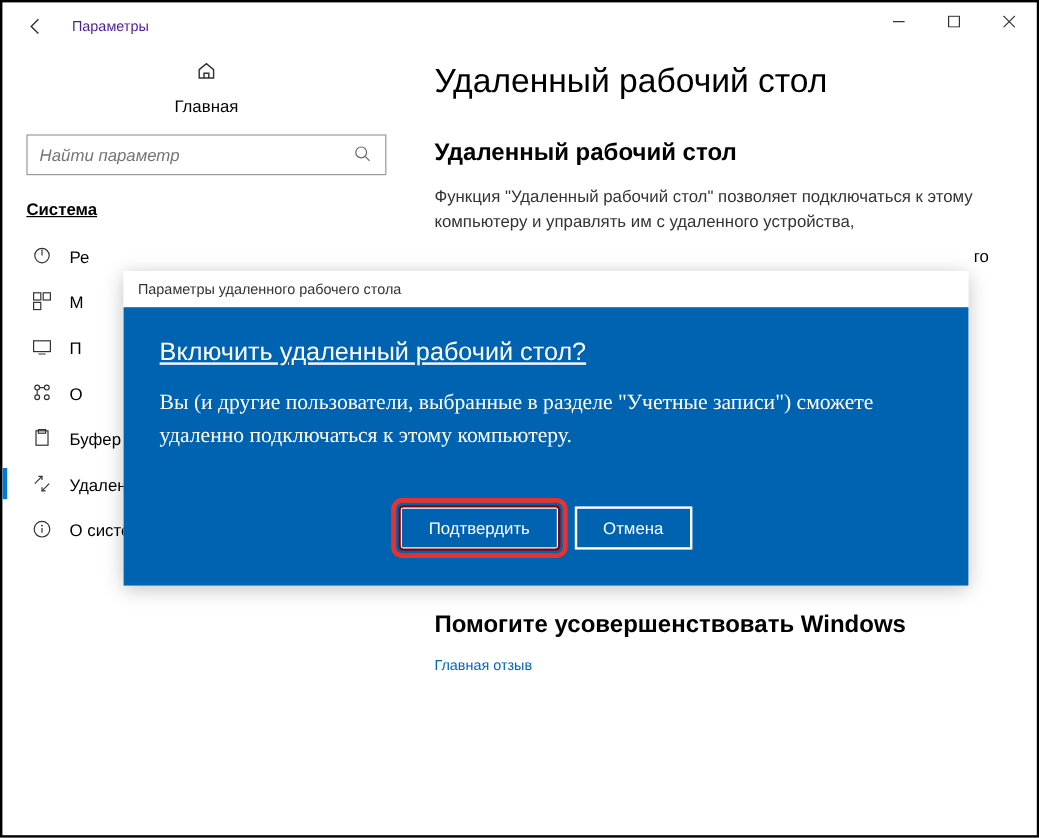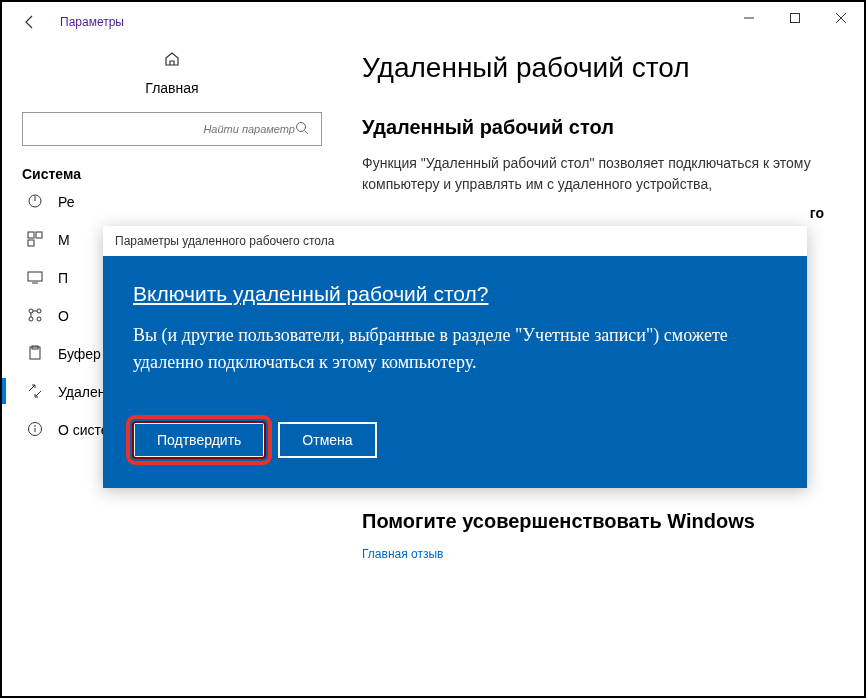--- a/index.html
+++ b/index.html
@@ -10,41 +10,41 @@
     .app-title { font-size: 12px; color: #4c1d95; }
     .window-controls { position: absolute; top: 0; right: 0; display: flex; }
     .win-ctrl { width: 46px; height: 32px; display: flex; align-items: center; justify-content: center; color: #333; font-size: 11px; }
     
     .content-wrap { display: flex; height: calc(100% - 40px); }
     
     .sidebar { width: 340px; padding: 0 20px; }
     .home-row { display: flex; align-items: center; gap: 12px; padding: 8px 0; margin-bottom: 8px; flex-direction: column; }
     .home-label { font-size: 14px; }
     .search-box { border: 1px solid #999; height: 34px; display: flex; align-items: center; padding: 0 10px; margin-bottom: 20px; background: #fff; }
-    .search-input { flex: 1; border: none; outline: none; font-size: 11px; color: #ec4899; font-style: italic; background: transparent; text-align: right; }
+    .search-input { flex: 1; border: none; outline: none; font-size: 14px; color: #ec4899; font-style: italic; background: transparent; }
     .search-icon { width: 16px; height: 16px; color: #666; }
     
-    .section-header { font-size: 14px; font-weight: 600; margin-bottom: 0; }
+    .section-header { font-size: 14px; font-weight: 600; margin-bottom: 12px; text-decoration: underline; }
     .nav-item { display: flex; align-items: flex-end; gap: 14px; padding: 10px 0 10px 4px; font-size: 14px; position: relative; }
     .nav-item.active::before { content: ''; position: absolute; left: -20px; top: 6px; bottom: 6px; width: 4px; background: #0078d4; }
     .nav-icon { width: 18px; height: 18px; display: flex; align-items: center; justify-content: center; flex-shrink: 0; }
     
     .main { flex: 1; padding: 10px 40px 0 20px; overflow: hidden; }
     .page-title { font-size: 28px; font-weight: 400; margin-bottom: 32px; }
     .section-title { font-size: 20px; font-weight: 600; margin-bottom: 14px; }
     .body-text { font-size: 14px; line-height: 1.5; color: #333; margin-bottom: 16px; }
     .link-text { color: #0067c0; font-size: 12px; }
     .help-section { margin-top: 26px; }
     
     .dialog-overlay { position: absolute; left: 101px; top: 224px; width: 704px; background: #fff; box-shadow: 0 3px 16px rgba(0,0,0,0.25); }
     .dialog-title { font-size: 12px; padding: 8px 12px; color: #333; background: #fff; }
     .dialog-body { background: #0063b1; color: #fff; padding: 26px 30px 30px 30px; }
     .dialog-heading { font-size: 21px; font-weight: 400; margin-bottom: 16px; text-decoration: underline; }
     .dialog-text { font-size: 18px; line-height: 1.5; margin-bottom: 46px; font-family: Liberation Serif, serif; }
-    .dialog-buttons { display: flex; justify-content: flex-start; gap: 13px; }
+    .dialog-buttons { display: flex; justify-content: center; gap: 13px; }
     .dlg-btn { border: 2px solid #fff; background: transparent; color: #fff; padding: 8px 22px; font-size: 14px; cursor: pointer; }
     .dlg-btn.primary-highlight { outline: 4px solid #e8332c; outline-offset: 3px; border-radius: 2px; position: relative; }
     .dlg-btn.primary-highlight::after { content: ''; position: absolute; inset: -3px; border: 2px solid #8b0000; border-radius: 4px; pointer-events: none; }
     
     svg { display: block; }
   </style>
 </head>
 <body>
 
 <div class="titlebar">
@@ -165,21 +165,21 @@
           </svg>
         </span>
       <span>О системе</span>
     </div>
   </div>
 
   <div class="main">
     <h1 class="page-title">Удаленный рабочий стол</h1>
     <h2 class="section-title">Удаленный рабочий стол</h2>
     <p class="body-text">Функция "Удаленный рабочий стол" позволяет подключаться к этому компьютеру и управлять им с удаленного устройства,</p>
-    <div style="text-align:right; font-size:14px; margin-top:-6px;font-weight:bold;"><span>го</span></div>
+    <div style="text-align:right; font-size:14px; margin-top:-6px;"><span>го</span></div>
     <div style="height:172px"></div>
     <p class="link-text">доступ к этом компьютеру</p>
 
     <div class="help-section">
       <h2 class="section-title">У вас появились вопросы?</h2>
       <p class="link-text">Получить помощь</p>
     </div>
     <div class="help-section">
       <h2 class="section-title">Помогите усовершенствовать Windows</h2>
       <p class="link-text">Главная отзыв</p>

